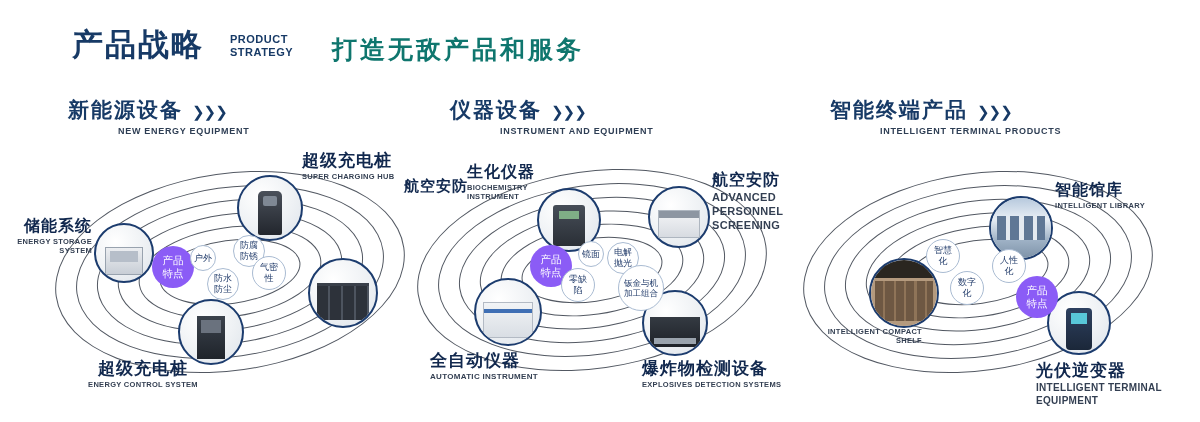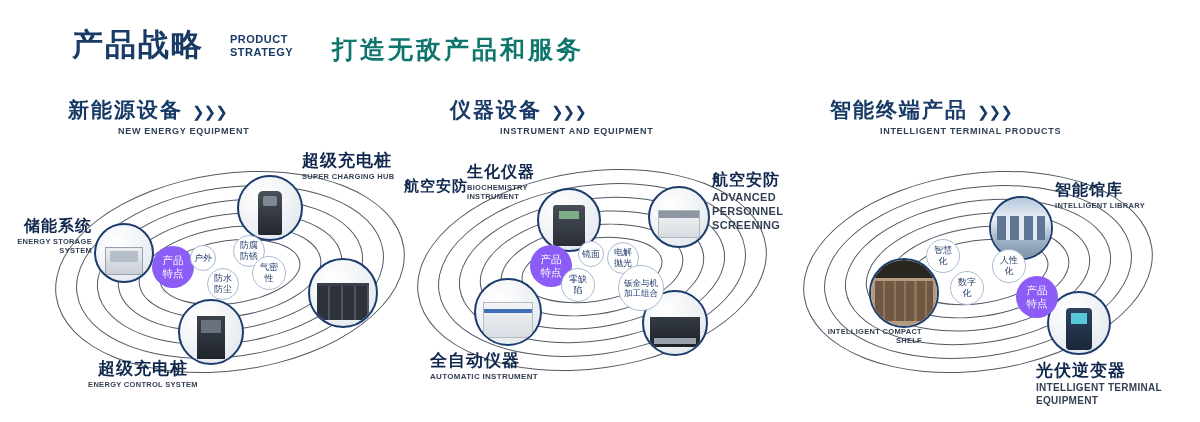--- a/index.html
+++ b/index.html
@@ -162,20 +162,24 @@
     <div class="en" style="font-size:7.5px">BIOCHEMISTRY INSTRUMENT</div>
   </div>
   <div class="plabel" style="left:712px;top:170px;width:100px">
     <div class="cn" style="font-size:16px">航空安防</div>
     <div class="en" style="font-size:11px">ADVANCED PERSONNEL SCREENING</div>
   </div>
   <div class="plabel" style="left:430px;top:350px;width:120px">
     <div class="cn" style="font-size:17px">全自动仪器</div>
     <div class="en" style="font-size:8px">AUTOMATIC INSTRUMENT</div>
   </div>
+  <div class="plabel" style="left:642px;top:358px;width:140px">
+    <div class="cn" style="font-size:17px">爆炸物检测设备</div>
+    <div class="en" style="font-size:7.5px">EXPLOSIVES DETECTION SYSTEMS</div>
+  </div>
 
   <div class="badge" style="left:530px;top:245px;width:42px;height:42px;padding:0 9px">产品特点</div>
   <div class="bubble" style="left:578px;top:241px;width:26px;height:26px">镜面</div>
   <div class="bubble" style="left:607px;top:242px;width:32px;height:32px">电解抛光</div>
   <div class="bubble" style="left:561px;top:268px;width:34px;height:34px">零缺陷</div>
   <div class="bubble" style="left:618px;top:265px;width:46px;height:46px;font-size:8.5px">钣金与机加工组合</div>
 
   <div class="orbits" style="left:978px;top:272px">
     <div class="orb" style="width:350px;height:196px"></div>
     <div class="orb" style="width:308px;height:168px"></div>

